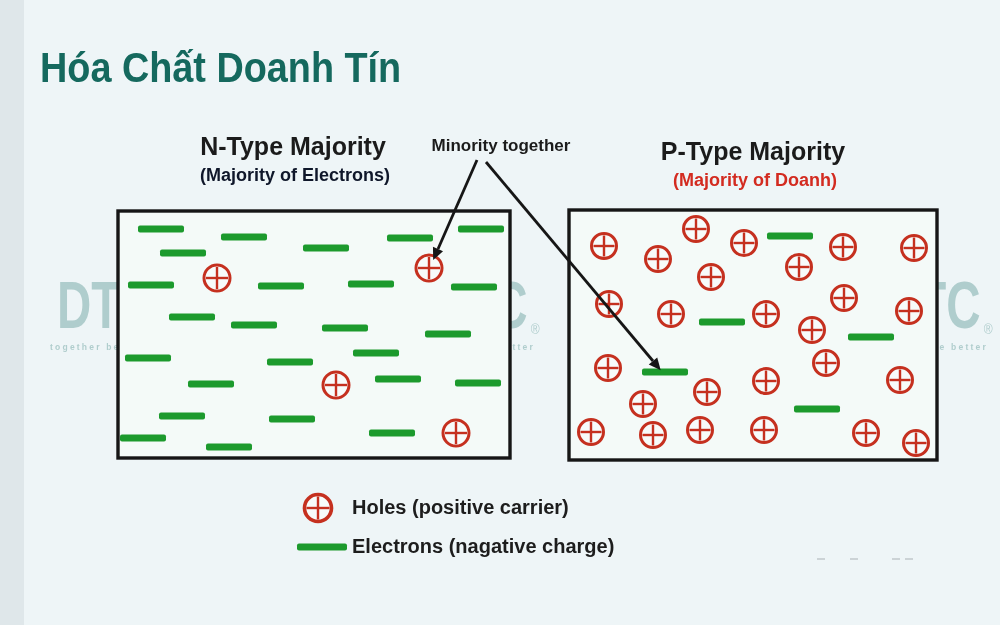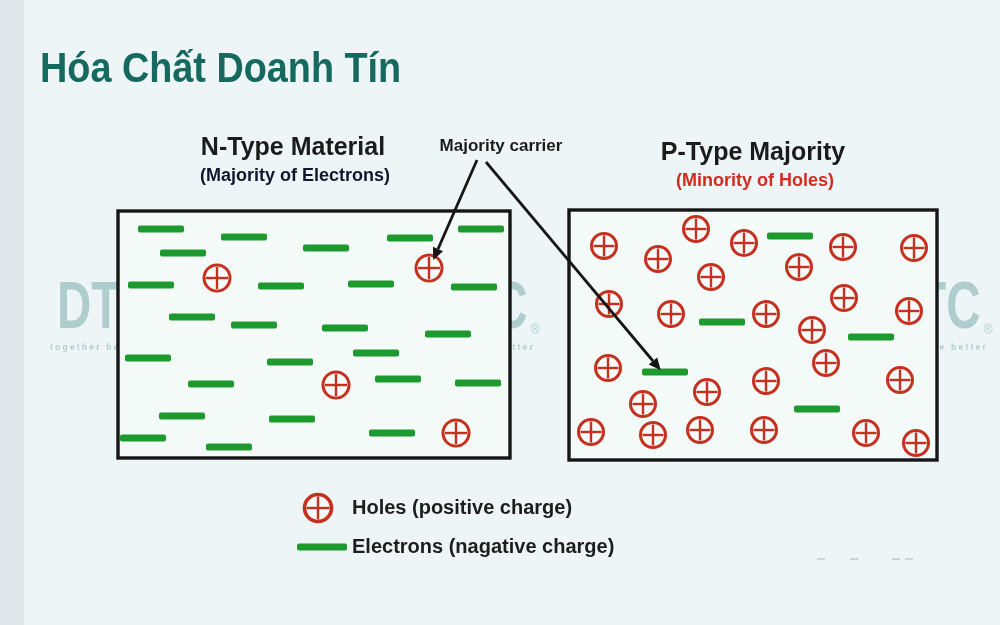--- a/index.html
+++ b/index.html
@@ -206,27 +206,27 @@
       <rect x="793" y="558" width="8" height="2" fill="#ccd3d6"></rect>
       <rect x="826" y="558" width="8" height="2" fill="#ccd3d6"></rect>
       <rect x="868" y="558" width="8" height="2" fill="#ccd3d6"></rect>
       <rect x="881" y="558" width="8" height="2" fill="#ccd3d6"></rect>
       <circle cx="294" cy="508" r="13.5" fill="#f7fbfa" stroke="#c5301f" stroke-width="3.6"></circle>
       <line x1="282.5" y1="508" x2="305.5" y2="508" stroke="#c5301f" stroke-width="2.4"></line>
       <line x1="294" y1="496.5" x2="294" y2="519.5" stroke="#c5301f" stroke-width="2.4"></line>
       <rect x="273" y="543.5" width="50" height="7" rx="2" fill="#1c9a2d"></rect>
     </svg>
 
-  <div class="diagram-label box-title" style="left:269px;top:132px;">N-Type Material</div>
+  <div class="diagram-label box-title" style="left:269px;top:132px;">N-Type Majority</div>
 
   <div class="diagram-label box-subtitle" style="left: 271px; top: 165px; color: #0f172a;">(Majority of Electrons)</div>
 
-  <div class="diagram-label minority" style="left:477px;top:136px;">Majority carrier</div>
+  <div class="diagram-label minority" style="left:477px;top:136px;">Minority together</div>
 
   <div class="diagram-label box-title" style="left:729px;top:137px;">P-Type Majority</div>
 
-  <div class="diagram-label box-subtitle" style="left: 731px; top: 170px; color: rgb(211, 43, 32);">(Minority of Holes)</div>
-
-  <div class="legend-label" style="left:328px;top:496px;">Holes (positive charge)</div>
+  <div class="diagram-label box-subtitle" style="left: 731px; top: 170px; color: rgb(211, 43, 32);">(Majority of Doanh)</div>
+
+  <div class="legend-label" style="left:328px;top:496px;">Holes (positive carrier)</div>
 
   <div class="legend-label" style="left:328px;top:535px;text-align:center;">Electrons (nagative charge)</div>
 
 </div>
 
 </body></html>

